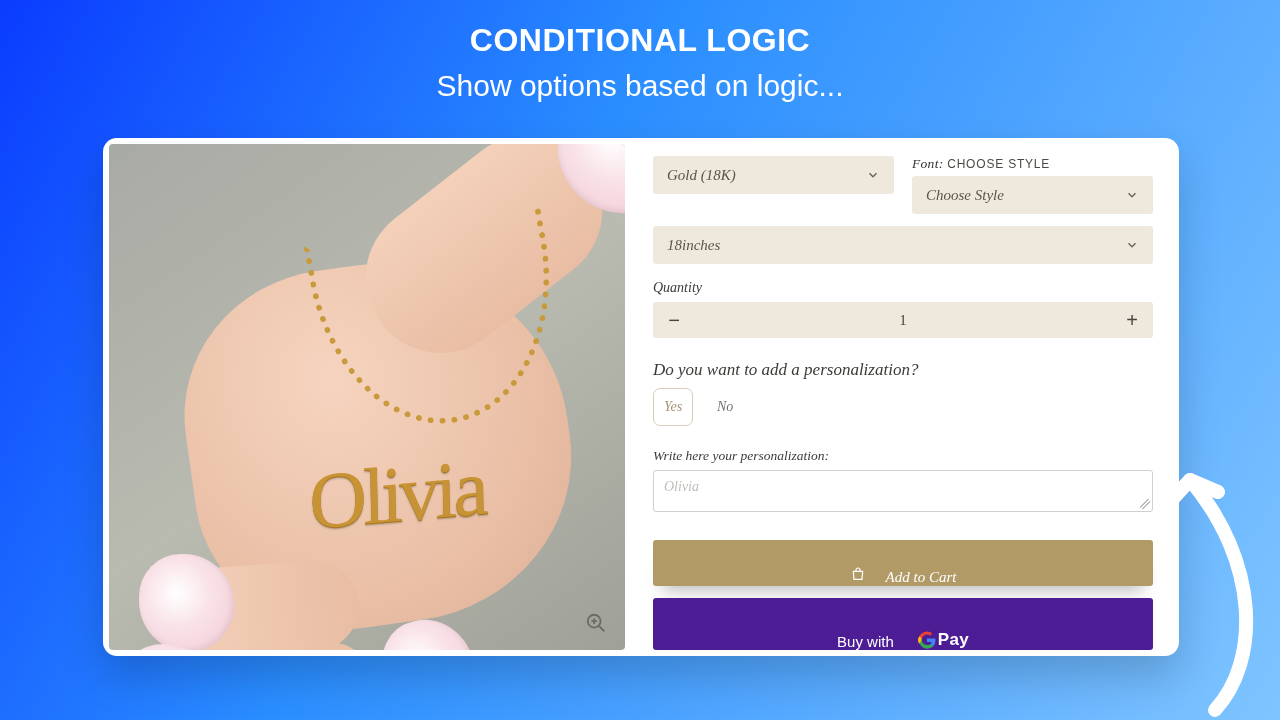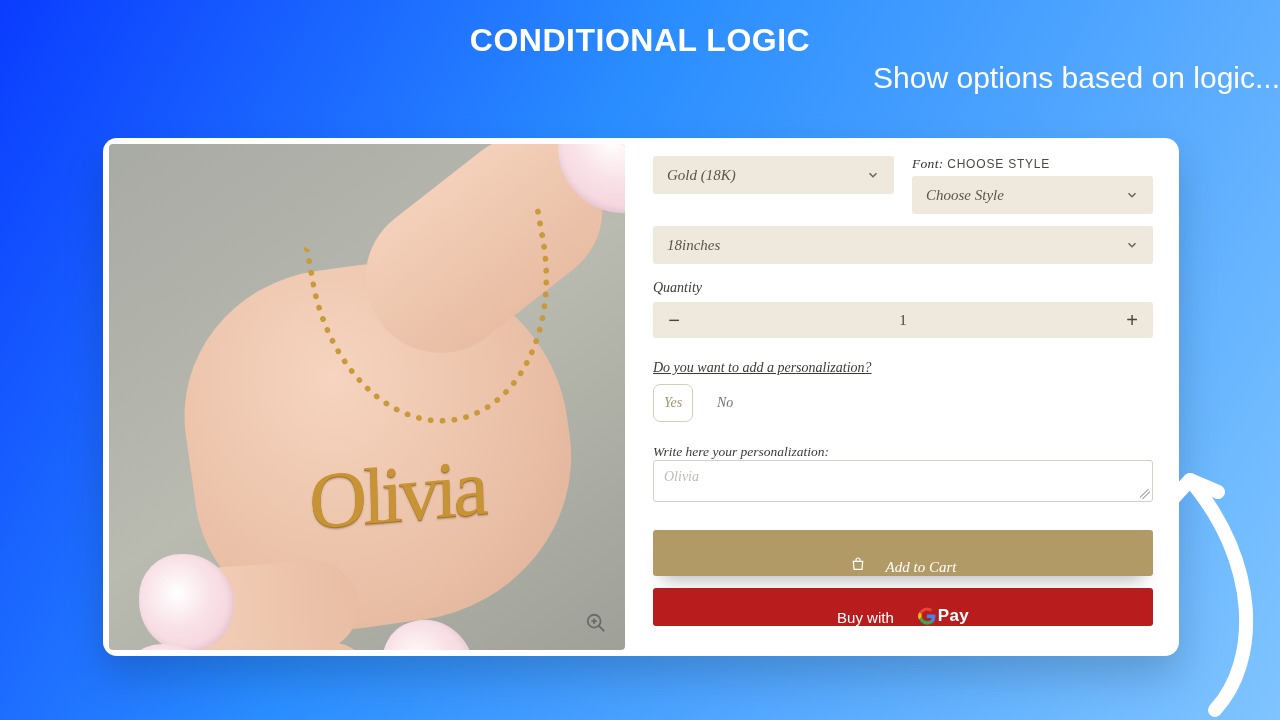--- a/index.html
+++ b/index.html
@@ -15,22 +15,21 @@
     padding-top: 22px;
   }
   .heading h1 {
     font-size: 32px;
     font-weight: 700;
     letter-spacing: 0.5px;
   }
   .heading h2 {
     font-size: 30px;
     font-weight: 400;
-    margin-top: 2px;
-    text-align: right;
+    margin-top: 10px;
   }
   .card {
     position: absolute;
     top: 138px;
     left: 103px;
     width: 1076px;
     height: 518px;
     background: #fff;
     border-radius: 14px;
     box-shadow: 0 20px 40px rgba(0,0,0,0.18);
@@ -173,26 +172,25 @@
   }
   .qty-val {
     flex: 1;
     text-align: center;
     font-family: Georgia, serif;
     color: #4a463c;
     font-size: 15px;
   }
 
   .question {
-    font-size: 14px;
+    font-size: 17px;
     font-family: Georgia, serif;
     font-style: italic;
     margin-top: 22px;
     margin-bottom: 8px;
-    text-decoration: underline;
   }
   .yn-row { display: flex; gap: 16px; align-items: center; }
   .chip {
     min-width: 40px; height: 38px;
     border: 1.5px solid #d8cdb8;
     border-radius: 7px;
     display: flex; align-items: center; justify-content: center;
     padding: 0 10px;
     font-family: Georgia, serif;
     font-style: italic;
@@ -201,20 +199,21 @@
     background: #fff;
     cursor: pointer;
   }
   .chip.plain { border: none; color: #737373; padding-left: 2px; }
 
   .pers-label {
     font-size: 13.5px;
     font-family: Georgia, serif;
     font-style: italic;
     margin-top: 22px;
+    margin-bottom: 6px;
   }
   .textarea {
     width: 100%;
     height: 42px;
     border: 1px solid #d2d0cb;
     border-radius: 3px;
     resize: both;
     padding: 8px 10px;
     font-family: Georgia, serif;
     font-style: italic;
@@ -245,23 +244,23 @@
     color: #fff;
   }
   .btn-cart {
     background: #b29a67;
     font-family: Georgia, serif;
     font-style: italic;
     box-shadow: 0 14px 18px -10px rgba(0,0,0,0.28);
   }
   .btn-cart svg { width: 16px; height: 16px; }
   .btn-gpay {
-    background: #b91c1c;
+    background: #4c1d95;
     margin-top: 12px;
-    height: 38px;
+    height: 52px;
     font-family: -apple-system, Arial, sans-serif;
     font-weight: 500;
     font-size: 15px;
   }
   .g-logo { display: inline-flex; align-items: center; gap: 2px; margin-left: 4px; }
   .g-mark { width: 18px; height: 18px; }
   .pay-word { font-weight: 600; font-size: 17px; letter-spacing: 0.3px; }
 
   
   .arrow {

